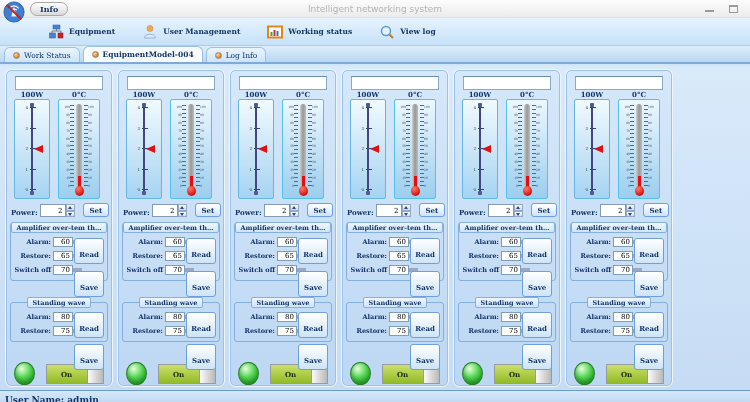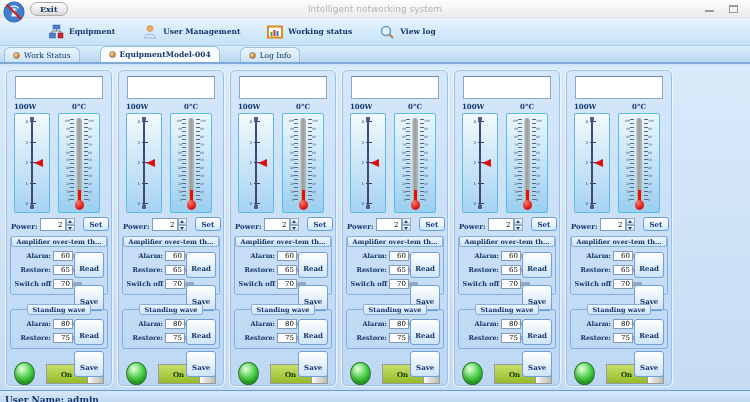--- a/index.html
+++ b/index.html
@@ -15,39 +15,39 @@
   .win-controls { position:absolute; right:12px; top:5px; display:flex; gap:15px; }
   .win-min { width:9px; height:2px; background:#9a9a9a; margin-top:5px; cursor:pointer; }
   .win-max { width:9px; height:8px; border:1px solid #9a9a9a; border-top:2px solid #9a9a9a; cursor:pointer; }
 
   
   .toolbar { height:28px; background:linear-gradient(#e6f3fe,#c6e1f8); display:flex; align-items:center; gap:27px; padding-left:48px; border-bottom:1px solid #aecdea; }
   .tool-item { display:flex; align-items:center; gap:5px; font:bold 7.5px "DejaVu Serif",serif; color:#15356b; cursor:pointer; }
   .tool-item svg { display:block; }
 
   
-  .tabstrip { height:18px; background:linear-gradient(#ddeefb,#b9d7f3); display:flex; align-items:flex-end; padding-left:4px; gap:20px;
+  .tabstrip { height:18px; background:linear-gradient(#ddeefb,#b9d7f3); display:flex; align-items:flex-end; padding-left:4px; gap:3px;
               border-bottom:2px solid #7fa9d6; }
   .tab { display:flex; align-items:center; gap:4px; height:15px; padding:0 8px; border:1px solid #9dbfe4; border-bottom:none;
          border-radius:6px 6px 0 0; background:linear-gradient(#eaf5fe,#cde4f7); font:7.5px "DejaVu Serif",serif; color:#15356b; cursor:pointer; }
   .tab.active { background:#f8fcff; font-weight:bold; height:16px; }
   .tab-dot { width:7px; height:7px; border-radius:50%; border:1px solid #8a8a8a;
              background:radial-gradient(circle at 35% 35%, #ffd9a0, #e8891a 60%, #a05a10); }
 
   
   .main { position:absolute; top:66px; bottom:12px; left:0; right:0; background:linear-gradient(#d9eafa,#c6dcf4);
           display:flex; gap:6px; padding:4px 0 0 6px; align-items:flex-start; }
 
   .panel { width:106px; height:316px; background:linear-gradient(#d6e8fa,#bdd7f3); border:1px solid #9cc0e7; outline:1px solid #edf5fe;
            border-radius:5px; position:relative; padding-top:5px; display:flex; flex-direction:column; }
 
   .display { margin:0 auto; width:88px; height:25px; border:1px solid #8aa8c8; border-top-color:#6d8cad; background:#fff; font:8px "DejaVu Serif",serif; }
 
   .gauge-labels { display:flex; gap:8px; padding:0 7px; height:15px; align-items:center; font:bold 7px "DejaVu Serif",serif; color:#15356b; }
-  .gauge-labels .gl-left { width:36px; }
+  .gauge-labels .gl-left { width:36px; text-align:center; }
   .gauge-labels .gl-right { width:42px; text-align:center; }
 
   .gauges { height:100px; display:flex; gap:8px; padding:0 7px; }
 
   .slider-gauge { width:36px; height:100px; border:1px solid #63b7e3; border-radius:2px; position:relative;
                   background:linear-gradient(#f1fafe,#a6d3f2); }
   .slider-ticks { position:absolute; left:4px; top:6px; bottom:6px; width:9px; display:flex; flex-direction:column;
                   justify-content:space-between; font-size:4px; color:#333a55; text-align:right; }
   .slider-ticks span { position:relative; line-height:4px; }
   .slider-ticks span::after { content:""; position:absolute; left:11px; top:1px; width:6px; height:1px; background:#3c3c70; }
@@ -80,21 +80,21 @@
   .grp .num-input { width:20px; }
   .spin { width:9px; display:flex; flex-direction:column; }
   .spin i { flex:1; background:linear-gradient(#fafcff,#ccd8ea); border:1px solid #93a9c6; position:relative; }
   .spin i.up::after { content:""; position:absolute; left:1px; top:1px; border-left:2.5px solid transparent; border-right:2.5px solid transparent; border-bottom:3px solid #2c4a77; }
   .spin i.dn::after { content:""; position:absolute; left:1px; top:1.5px; border-left:2.5px solid transparent; border-right:2.5px solid transparent; border-top:3px solid #2c4a77; }
 
   .btn { border:1px solid #6f9fd8; border-radius:3px; background:linear-gradient(#ffffff,#cde4f8); font:bold 7px "DejaVu Serif",serif;
          color:#15356b; height:14px; padding:0 6px; cursor:pointer; }
   .power-row .btn { margin-left:6px; }
 
-  .grp { margin:5px 3px 4px; border:1px solid #86afdc; border-radius:3px; position:relative; }
+  .grp { margin:5px 3px 11px; border:1px solid #86afdc; border-radius:3px; position:relative; }
   .grp.amp { padding:12px 0 3px; }
   .grp.sw { margin-top:10px; padding:7px 0 3px; }
   .grp-title { font:bold 6.5px "DejaVu Serif",serif; color:#15356b; text-align:center; border:1px solid #86afdc; border-radius:2px;
                background:linear-gradient(#eef6fe,#cde3f7); height:11px; line-height:10px; }
   .grp-title.wide { position:absolute; top:-1px; left:0; right:0; }
   .grp-title.narrow { position:absolute; top:-6px; left:50%; transform:translateX(-50%); width:64px; }
   .grp-row { display:flex; align-items:center; height:13px; margin-bottom:1px; font:bold 6.5px "DejaVu Serif",serif; color:#15356b; }
   .grp-row label { width:40px; text-align:right; margin-right:2px; }
   .grp-btns { position:absolute; right:3px; display:flex; flex-direction:column; gap:7px; }
   .grp.amp .grp-btns { top:15px; }
@@ -117,21 +117,21 @@
 <body>
 
 <div class="titlebar">
   <svg class="logo" viewBox="0 0 24 24">
     <circle cx="12" cy="12" r="11" fill="#3f7fd0"></circle>
     <circle cx="12" cy="12" r="11" fill="none" stroke="#2a5ea8" stroke-width="1"></circle>
     <path d="M12 6 L9 17 h6 Z" fill="#eef4ff"></path>
     <path d="M7 8 a6 6 0 0 1 10 0 M9 10 a4 4 0 0 1 6 0" stroke="#ffffff" stroke-width="1.2" fill="none"></path>
     <line x1="4" y1="4" x2="20" y2="20" stroke="#d02020" stroke-width="2.4"></line>
   </svg>
-  <button class="exit-btn">Exit</button>
+  <button class="exit-btn">Info</button>
   <div class="title-text">Intelligent networking system</div>
   <div class="win-controls">
     <div class="win-min"></div>
     <div class="win-max"></div>
   </div>
 </div>
 
 <div class="toolbar">
   <div class="tool-item">
     <svg width="16" height="16" viewBox="0 0 16 16">

